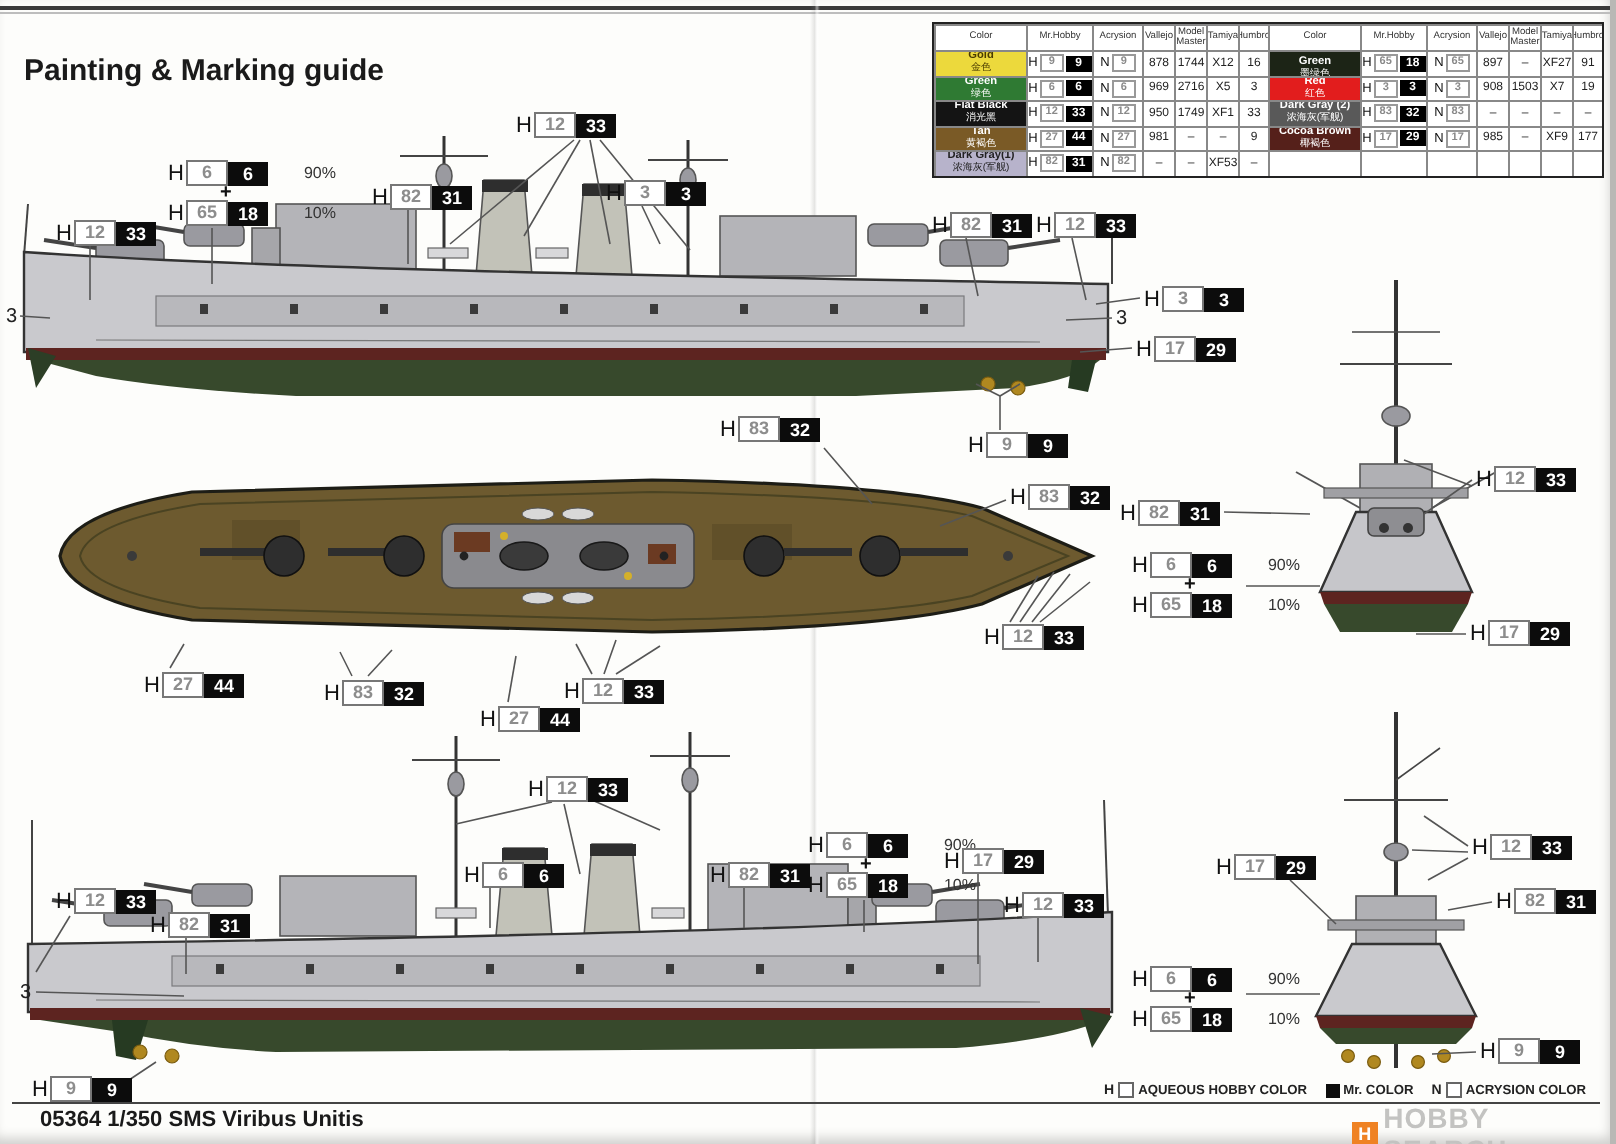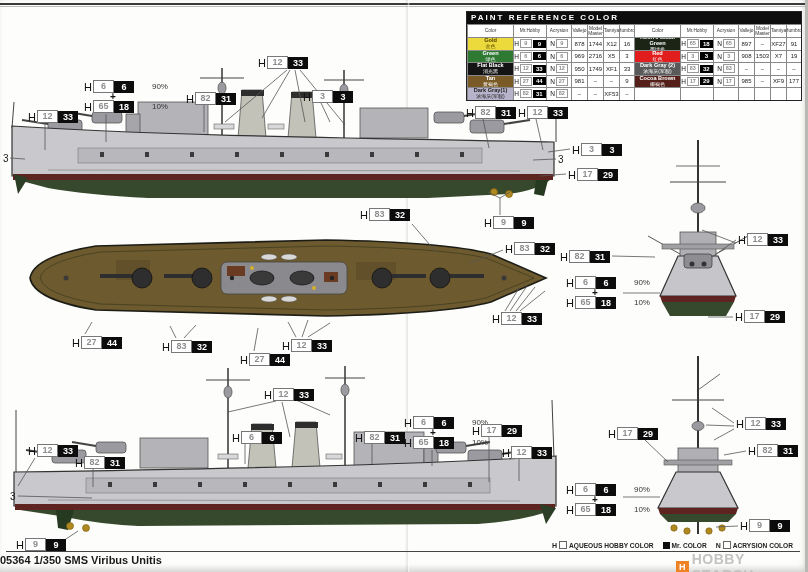--- a/index.html
+++ b/index.html
@@ -8,21 +8,21 @@
   .topline{position:absolute;left:0;top:3px;width:100%;height:2px;background:#3a3a3a;}
   .topline2{position:absolute;left:0;top:6px;width:100%;height:1px;background:#bdbdbd;}
   .bottomline{position:absolute;left:6px;top:551px;width:794px;height:1px;background:#444;}
   .fold{position:absolute;left:405px;top:0;width:5px;height:572px;
         background:linear-gradient(90deg,rgba(0,0,0,0) 0%,rgba(120,120,120,.18) 45%,rgba(255,255,255,.5) 70%,rgba(0,0,0,0) 100%);}
   .edge-r{position:absolute;right:0;top:0;width:3px;height:572px;background:#b9b8b5;}
 
   
   #title-cn{position:absolute;left:12px;top:10px;font-size:14px;font-weight:bold;letter-spacing:5px;color:#1a1a1a;}
   #title-en{position:absolute;left:12px;top:27px;font-size:15px;font-weight:bold;color:#1a1a1a;}
-  #kit-number{position:absolute;left:0;top:554px;font-size:11px;font-weight:bold;color:#1a1a1a;text-align:right;}
+  #kit-number{position:absolute;left:20px;top:554px;font-size:11px;font-weight:bold;color:#1a1a1a;text-align:right;}
 
   
   #paint-table{position:absolute;left:466px;top:11px;width:334px;border:1px solid #222;background:#fff;}
   #pt-header{background:#0d0d0d;color:#fff;font-size:8px;font-weight:bold;letter-spacing:2px;padding:1px 4px;height:10px;line-height:10px;}
   #pt-body{display:flex;}
   .pt-half{width:167px;}
   .pt-row{display:flex;}
   .pt-cell{border-left:1px solid #888;border-top:1px solid #888;box-sizing:border-box;
            display:flex;flex-direction:column;align-items:center;justify-content:center;
            font-size:6px;color:#222;overflow:hidden;height:12.5px;}
@@ -64,23 +64,23 @@
 </head>
 <body>
 
 <div id="page">
 
   <div class="topline"></div>
   <div class="topline2"></div>
   <div class="fold"></div>
   <div class="edge-r"></div>
 
+  <div id="title-en">Painting &amp; Marking guide</div>
 
   <div id="paint-table">
-    <div id="pt-header">PAINT  REFERENCE  COLOR</div>
     <div id="pt-body">
       <div class="pt-half" id="pt-left">
           <div class="pt-row hdr">
             <div class="pt-cell" style="width: 46px;">Color</div>
             <div class="pt-cell" style="width: 33px;">Mr.Hobby</div>
             <div class="pt-cell" style="width: 25px;">Acrysion</div>
             <div class="pt-cell" style="width: 16px;">Vallejo</div>
             <div class="pt-cell" style="width: 16px;">Model Master</div>
             <div class="pt-cell" style="width: 16px;">Tamiya</div>
             <div class="pt-cell" style="width: 15px;">Humbrol</div>

